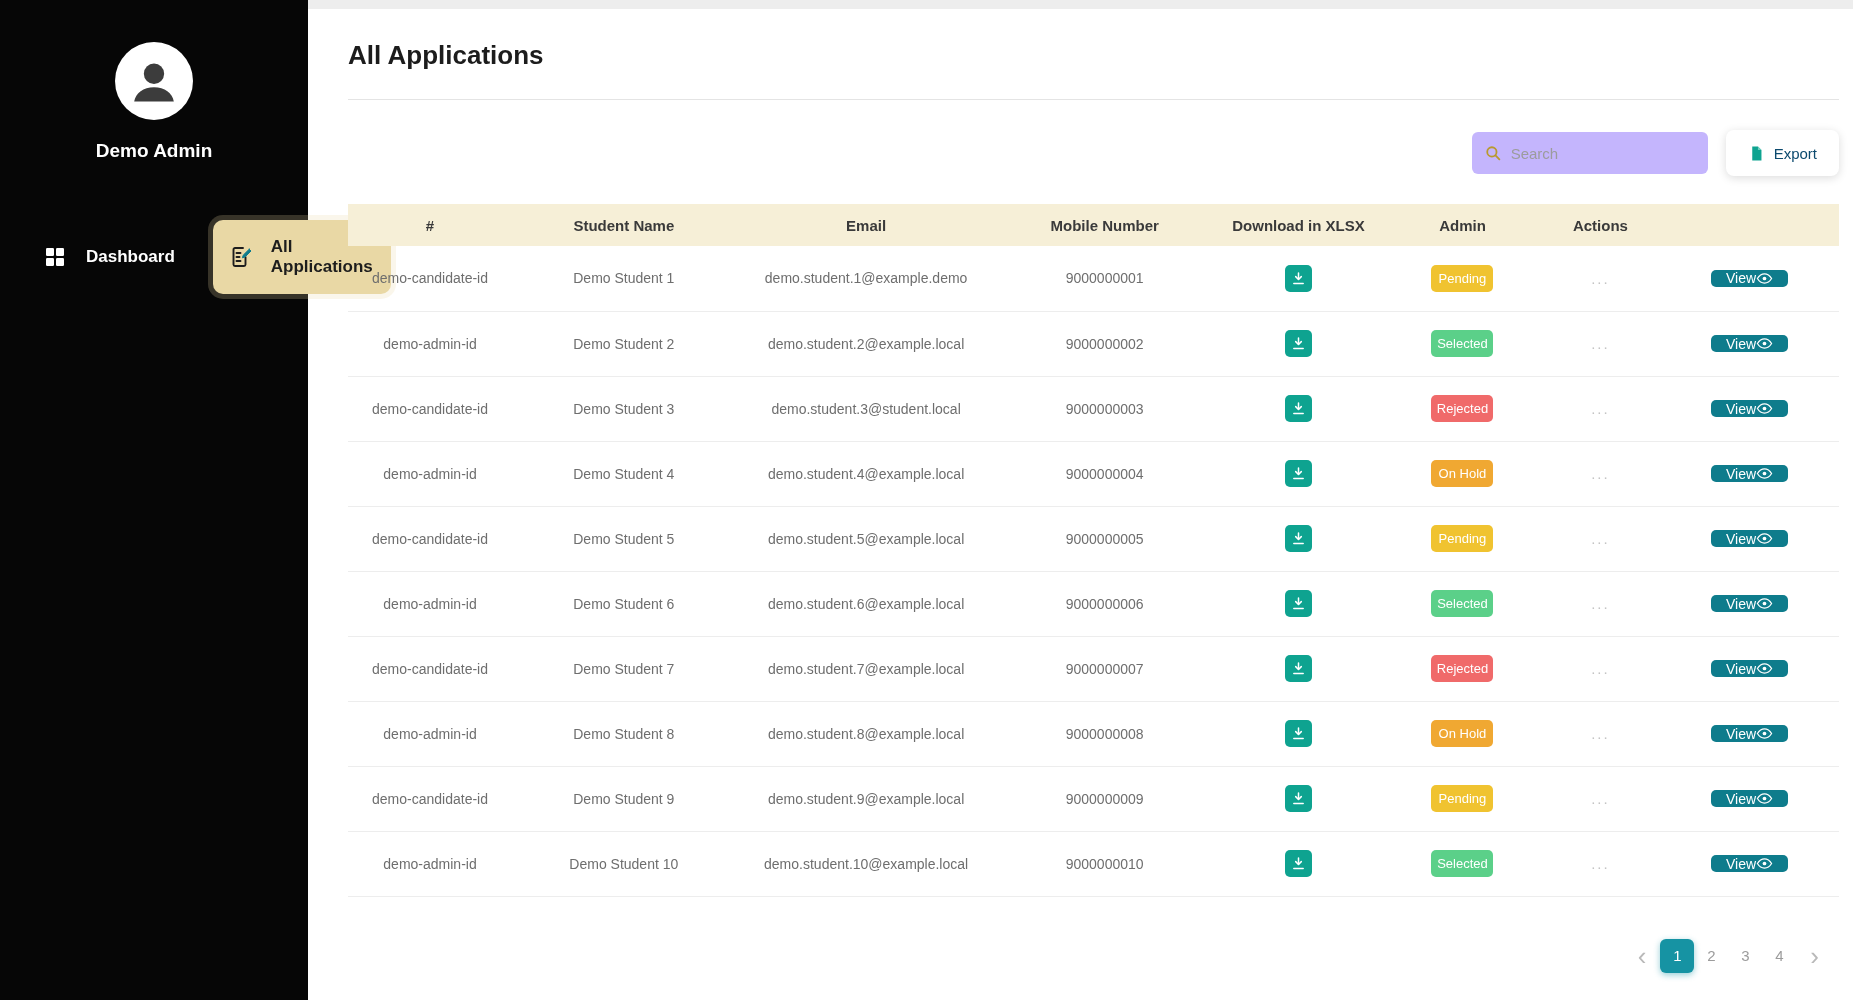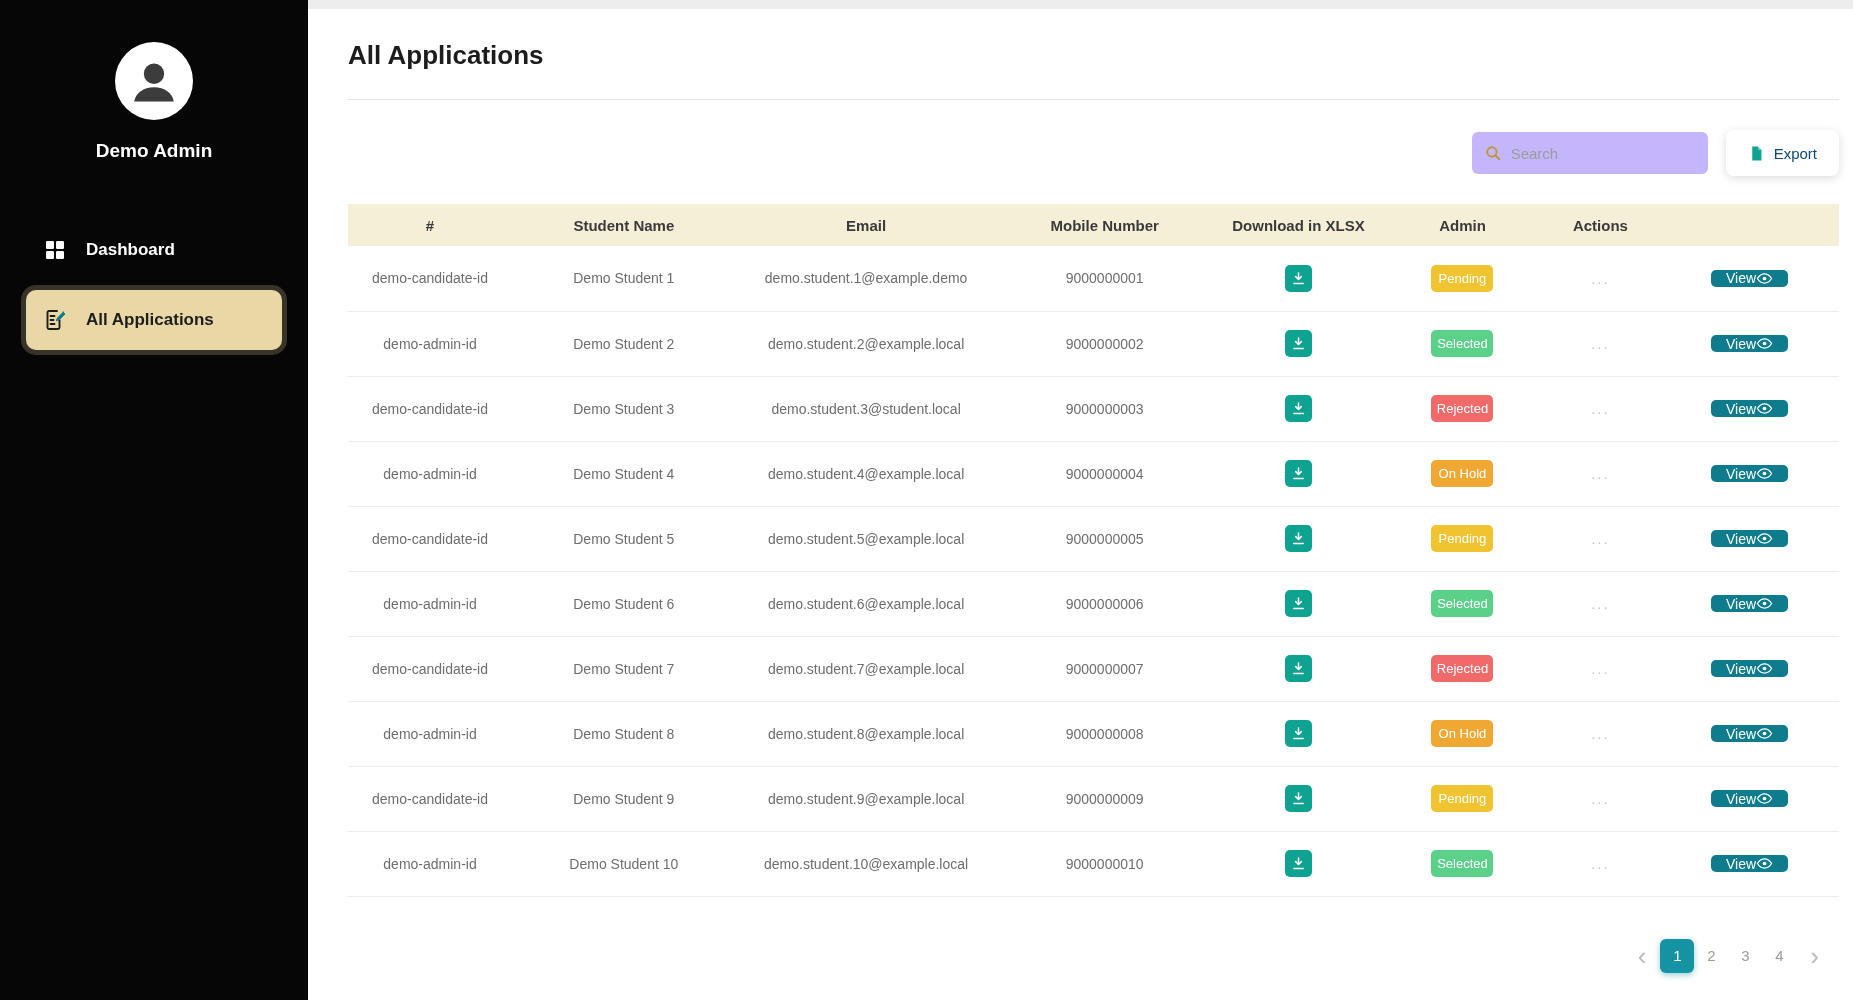--- a/index.html
+++ b/index.html
@@ -18,21 +18,21 @@
     display:flex; flex-direction:column; align-items:center;
     padding-top:42px;
   }
   .avatar {
     width:78px; height:78px; border-radius:50%;
     background:#ffffff; display:flex; align-items:center; justify-content:center;
     overflow:hidden;
   }
   .avatar svg { width:58px; height:58px; }
   .user-name { margin-top:20px; font-size:19px; font-weight:700; color:#fff; }
-  .nav { width:100%; margin-top:58px; display:flex; flex-direction:column; gap:10px; padding:0 26px; }
+  .nav { width:100%; margin-top:58px; display:flex; flex-direction:row; gap:22px; padding:0 26px; }
   .nav-item {
     display:flex; align-items:center; gap:18px;
     padding:17px 16px; border-radius:10px;
     color:#ffffff; font-size:17px; font-weight:700;
     cursor:pointer;
   }
   .nav-item .icon { width:26px; height:26px; display:flex; align-items:center; justify-content:center; }
   .nav-item.active {
     background:#e9d8a5; color:#1d1d1d;
     box-shadow:0 0 0 5px rgba(233,216,165,0.22);

